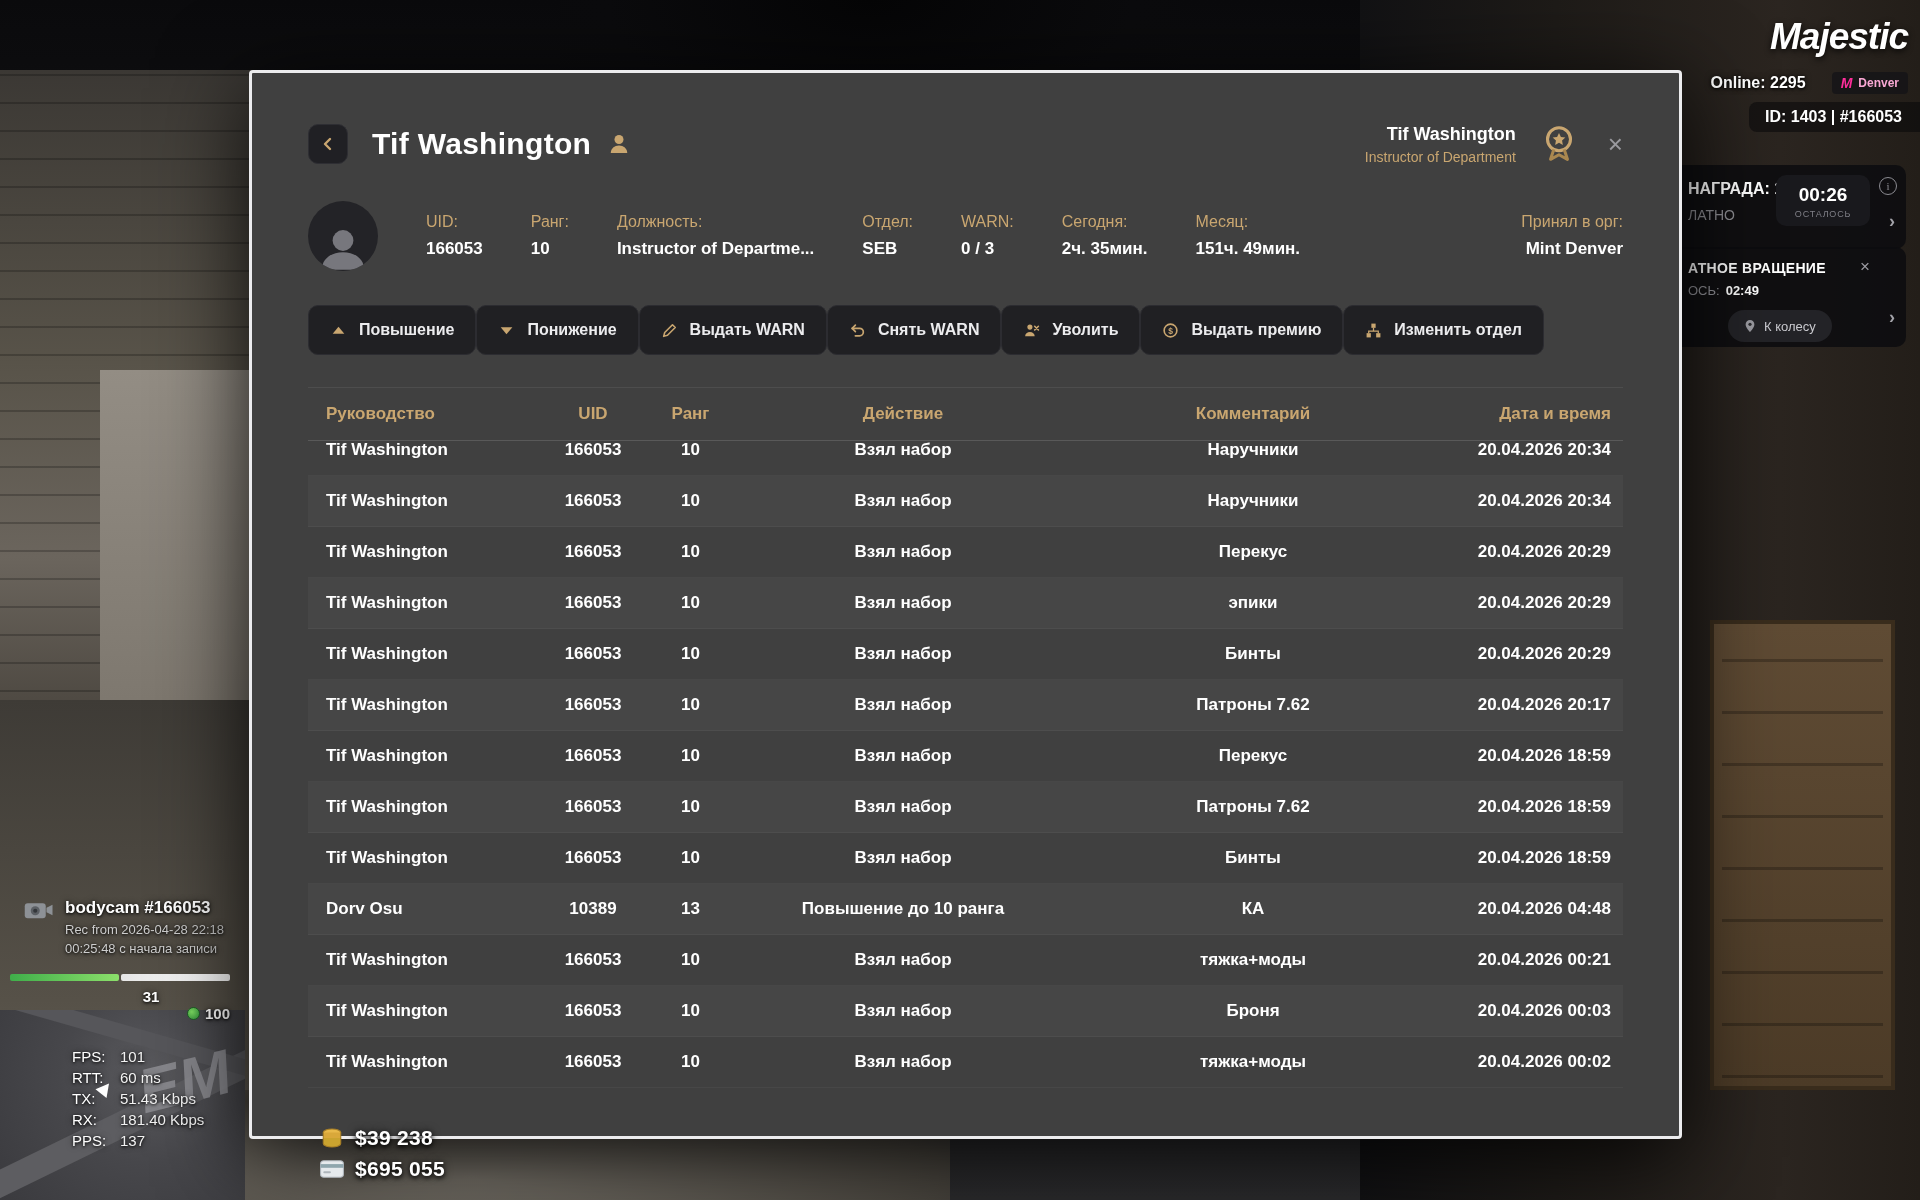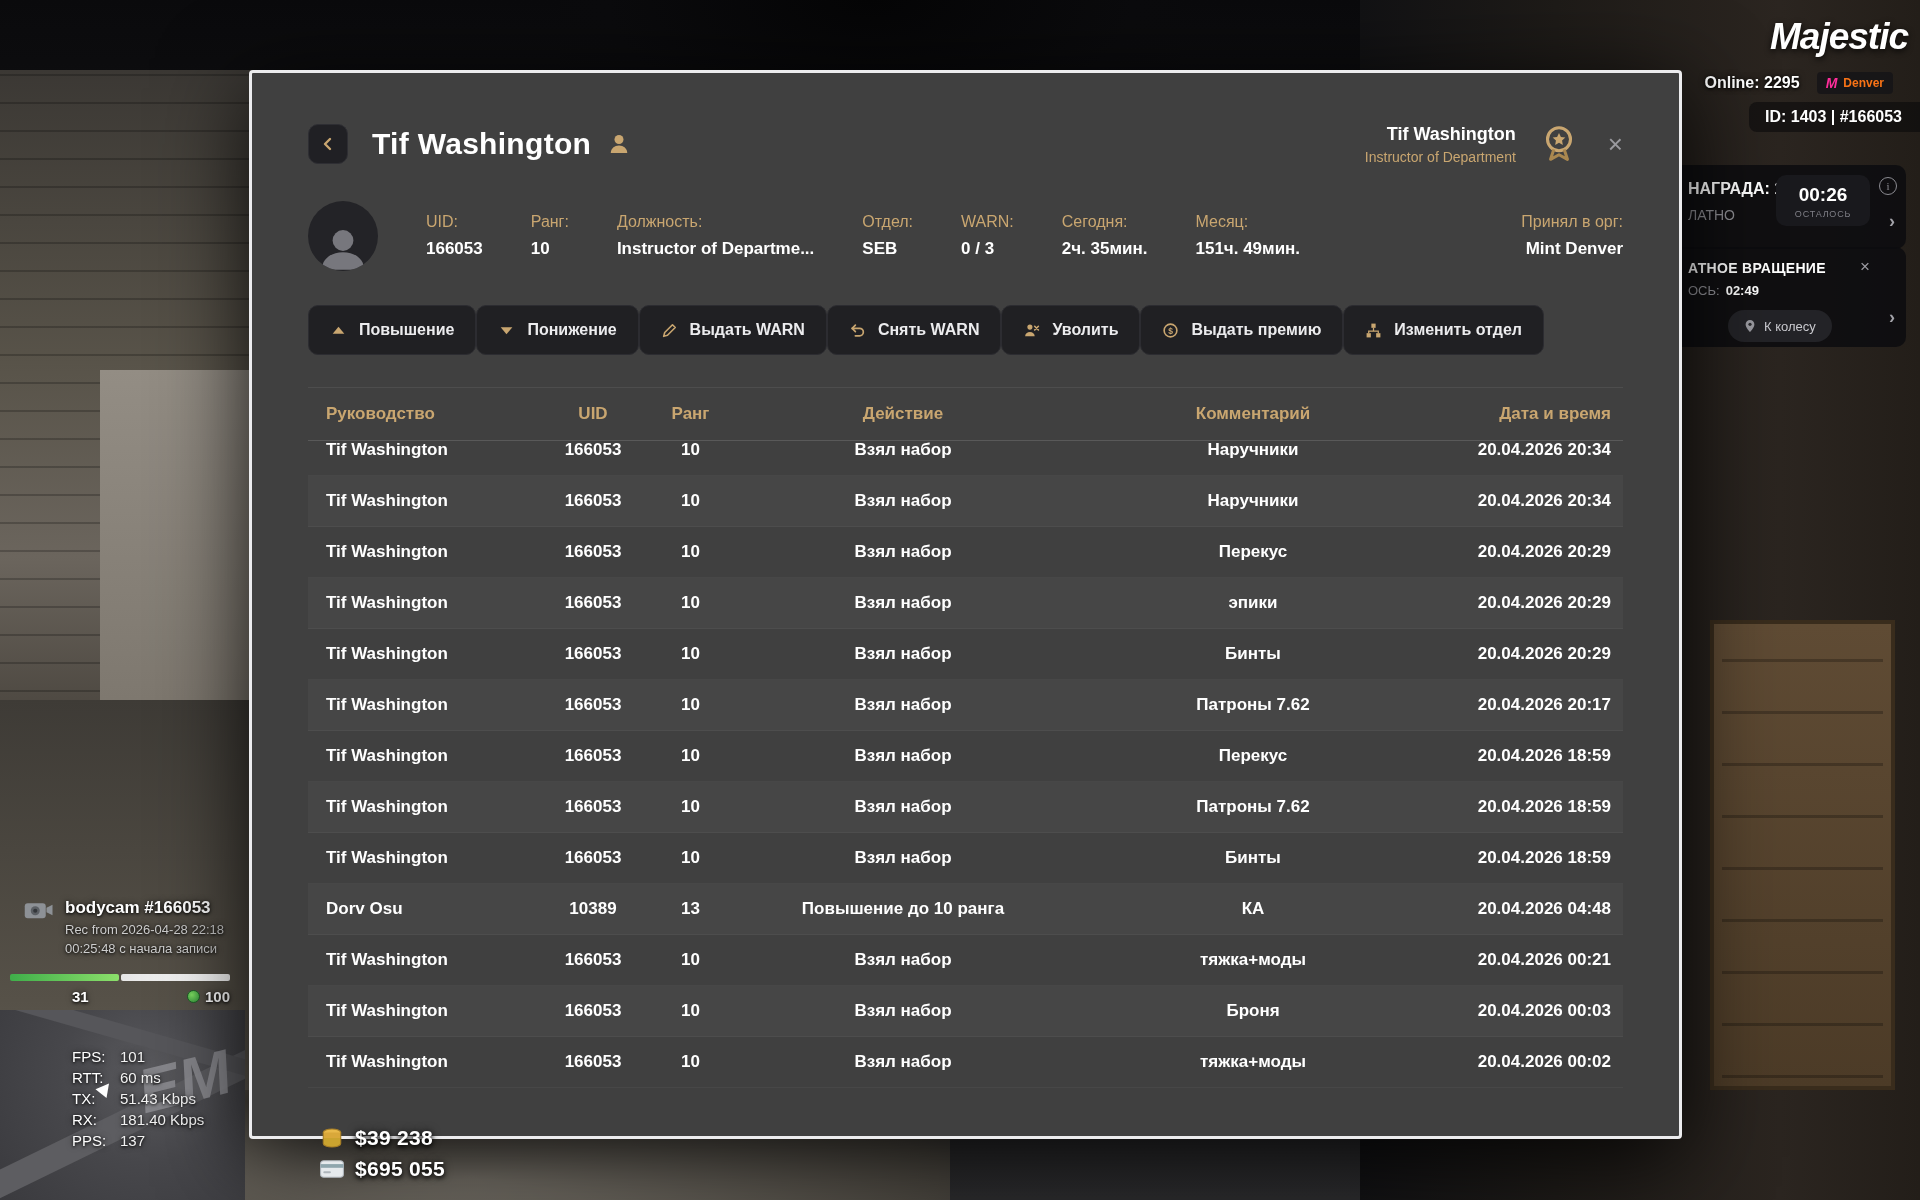--- a/index.html
+++ b/index.html
@@ -28,27 +28,27 @@
     background:repeating-linear-gradient(0deg, rgba(0,0,0,.25) 0 3px, transparent 3px 52px); }
   .bg-trees { position:absolute; left:560px; top:0; width:620px; height:150px;
     background:radial-gradient(ellipse at 50% 0%, #050506 0%, #0b0b0d 60%, transparent 100%); }
 
   .hud-shadow { text-shadow:0 1px 3px rgba(0,0,0,.95), 0 0 6px rgba(0,0,0,.6); }
 
   
   .logo { position:absolute; right:12px; top:16px; z-index:5; color:#fff;
     font-size:37px; font-weight:bold; font-style:italic; letter-spacing:-1px;
     text-shadow:0 2px 6px rgba(0,0,0,.85); }
-  .online-row { position:absolute; right:27px; top:72px; z-index:5; display:flex;
-    align-items:center; gap:17px; }
+  .online-row { position:absolute; right:12px; top:72px; z-index:5; display:flex;
+    align-items:center; gap:26px; }
   .online-text { color:#fff; font-size:16px; font-weight:bold; }
   .server-badge { display:flex; align-items:center; gap:6px; background:rgba(18,18,22,.72);
     border-radius:4px; padding:3px 9px; }
   .badge-m { color:#ff2d9b; font-weight:bold; font-style:italic; font-size:14px; }
-  .badge-name { color:#f97316; font-size:12px; font-weight:bold; }
+  .badge-name { color:#f9a8d4; font-size:12px; font-weight:bold; }
   .id-badge { position:absolute; right:0; top:102px; z-index:5; background:rgba(8,8,10,.55);
     border-radius:8px 0 0 8px; padding:6px 18px 6px 16px; color:#fff; font-size:16px;
     font-weight:bold; }
 
   
   .side-widget { position:absolute; left:1650px; right:14px; z-index:5;
     background:rgba(12,12,15,.85); border-radius:10px; color:#fff; }
   .reward-widget { top:165px; height:84px; padding:15px 140px 15px 38px; }
   .reward-title { font-size:16px; font-weight:bold; white-space:nowrap; }
   .reward-sub { font-size:14px; color:#8e8e93; margin-top:9px; }
@@ -118,21 +118,21 @@
 
   
   .bodycam { position:absolute; left:24px; top:898px; z-index:5; display:flex; gap:11px; }
   .bodycam-text .bc-title { color:#fff; font-size:17px; font-weight:bold; }
   .bodycam-text .bc-line { color:#cdcdcd; font-size:13px; margin-top:4px; }
   .status-bar { position:absolute; left:10px; top:974px; width:220px; height:7px; z-index:5;
     display:flex; gap:2px; }
   .seg-green { flex:1; border-radius:2px; background:linear-gradient(90deg,#3fae4a,#8ce06b); }
   .seg-white { flex:1; border-radius:2px; background:linear-gradient(90deg,#e6e6e6,#ffffff); }
   .status-values { position:absolute; left:10px; top:988px; width:220px; z-index:5;
-    display:flex; align-items:center; }
+    display:flex; align-items:center;flex-direction:column; }
   .sv-left { margin-left:62px; display:flex; align-items:center; gap:5px; }
   .sv-right { margin-left:auto; display:flex; align-items:center; gap:5px; }
   .sv-num { color:#fff; font-size:15px; font-weight:bold; }
   .green-blob { width:13px; height:13px; border-radius:50%;
     background:radial-gradient(circle at 35% 35%, #7fe063, #2f8f3a); border:1px solid #1d6226; }
 
   .minimap { position:absolute; left:0; top:1010px; width:245px; height:190px; z-index:4;
     background:radial-gradient(circle at 60% 35%, #5a5a5e 0%, #47474b 45%, #3a3a3e 100%);
     overflow:hidden; }
   .road-a { position:absolute; left:-30px; top:95px; width:330px; height:26px; background:#5d5d61;

